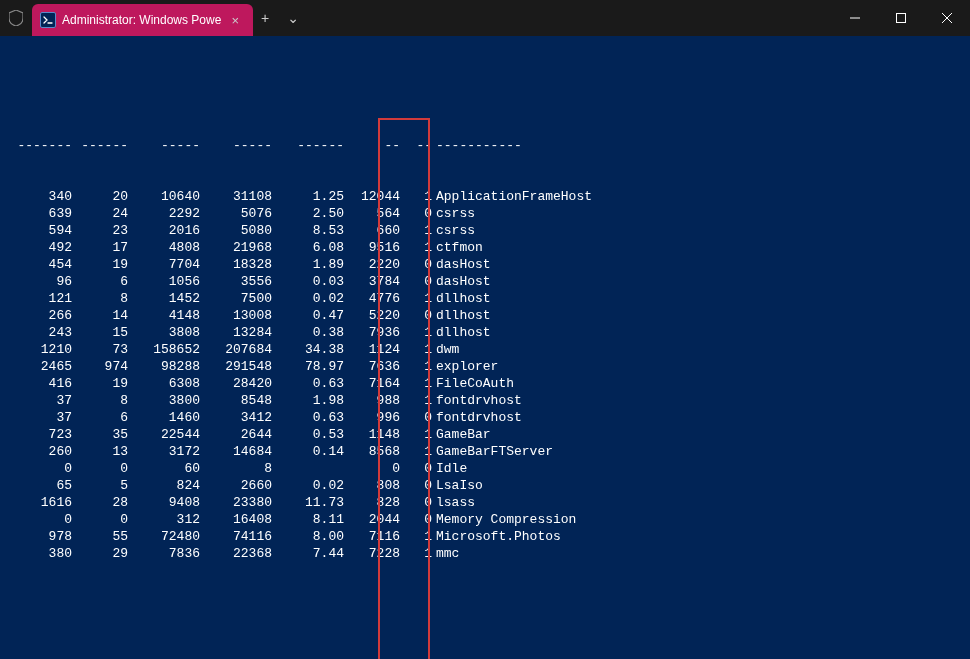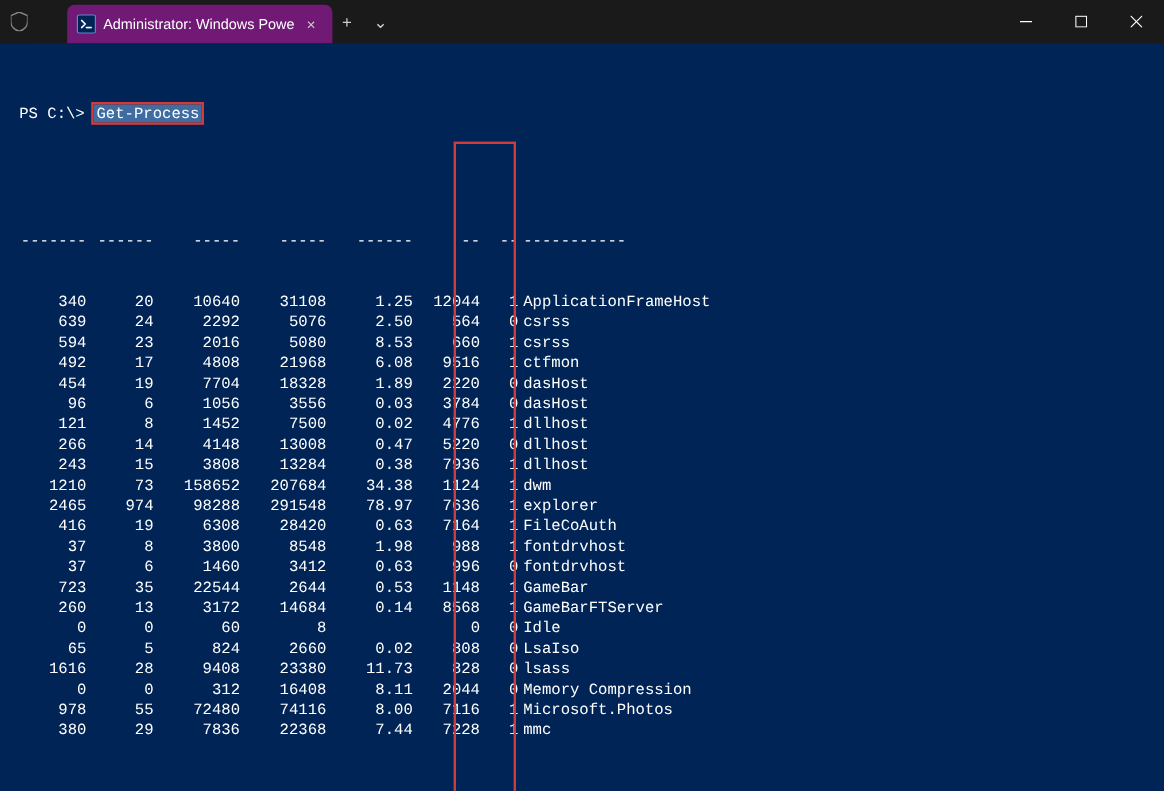--- a/index.html
+++ b/index.html
@@ -21,30 +21,29 @@
     position: relative;
   }
   .shield-wrap {
     width: 32px;
     display: flex;
     align-items: center;
     justify-content: center;
     background: #1a1a1a;
   }
   .tab {
-    background: #701a75;
+    background: #be185d;
     display: flex;
     align-items: center;
     padding: 0 10px 0 8px;
     gap: 6px;
     min-width: 200px;
     border-top-left-radius: 6px;
     border-top-right-radius: 6px;
     margin-top: 4px;
-    margin-left: 24px;
   }
   .tab-icon {
     width: 16px;
     height: 16px;
     background: #002456;
     display: flex;
     align-items: center;
     justify-content: center;
     font-size: 10px;
     color: #fff;
@@ -154,21 +153,20 @@
     <div class="win-btn">
       <svg width="10" height="10">
           <line x1="0" y1="0" x2="10" y2="10" stroke="#fff" stroke-width="1"></line>
           <line x1="10" y1="0" x2="0" y2="10" stroke="#fff" stroke-width="1"></line>
         </svg>
     </div>
   </div>
 </div>
 
 <div class="terminal">
-  <div class="prompt-line"><span>PS C:\&gt;</span> <span class="cmd-highlight">Get-Process</span></div>
   <div style="height:17px"></div>
   <div class="table-row">
     <span class="col c-handles">-------</span>
     <span class="col c-npm">------</span>
     <span class="col c-pm">-----</span>
     <span class="col c-ws">-----</span>
     <span class="col c-cpu">------</span>
     <span class="col c-id">--</span>
     <span class="col c-si">--</span>
     <span class="col c-name">-----------</span>

